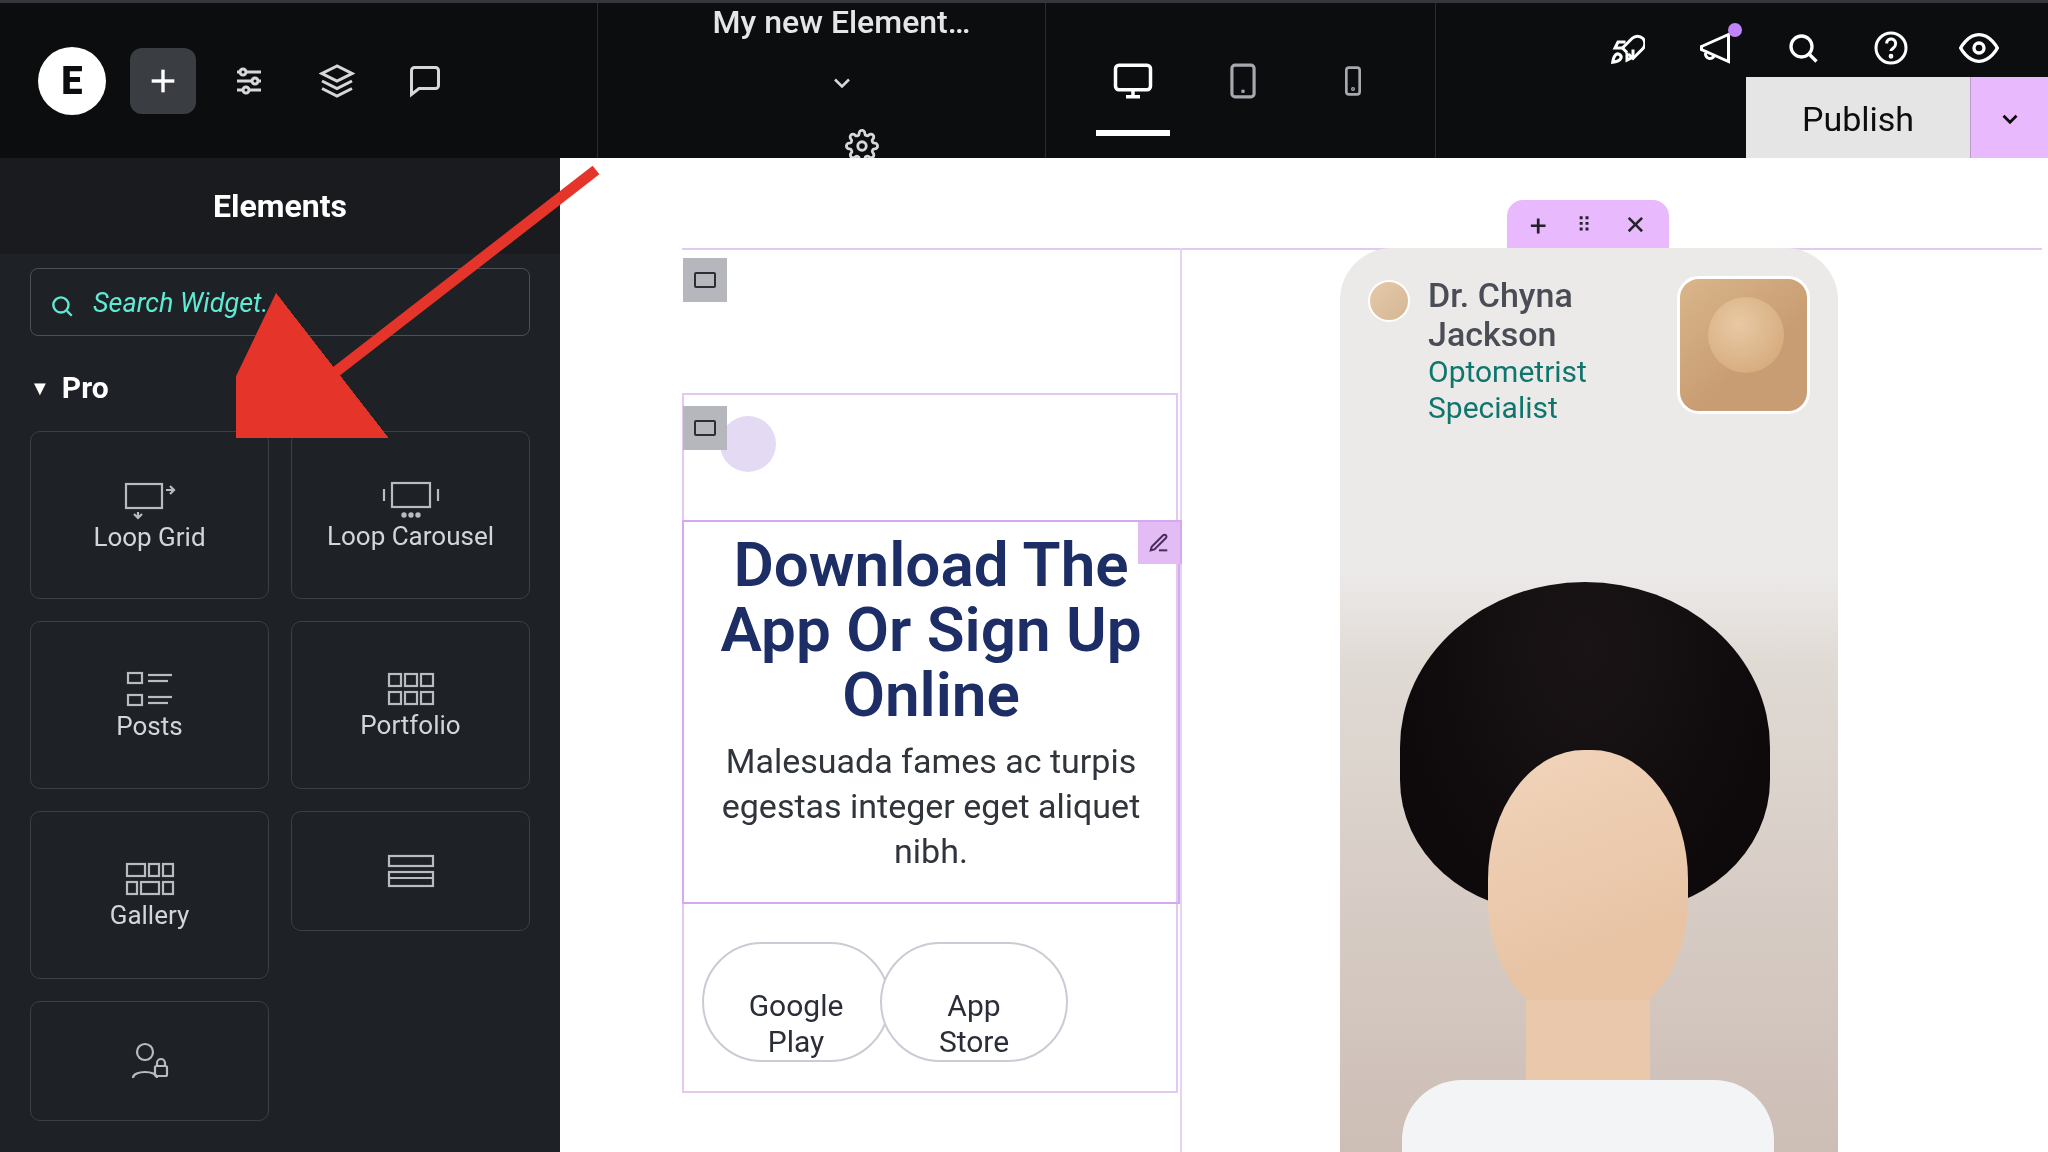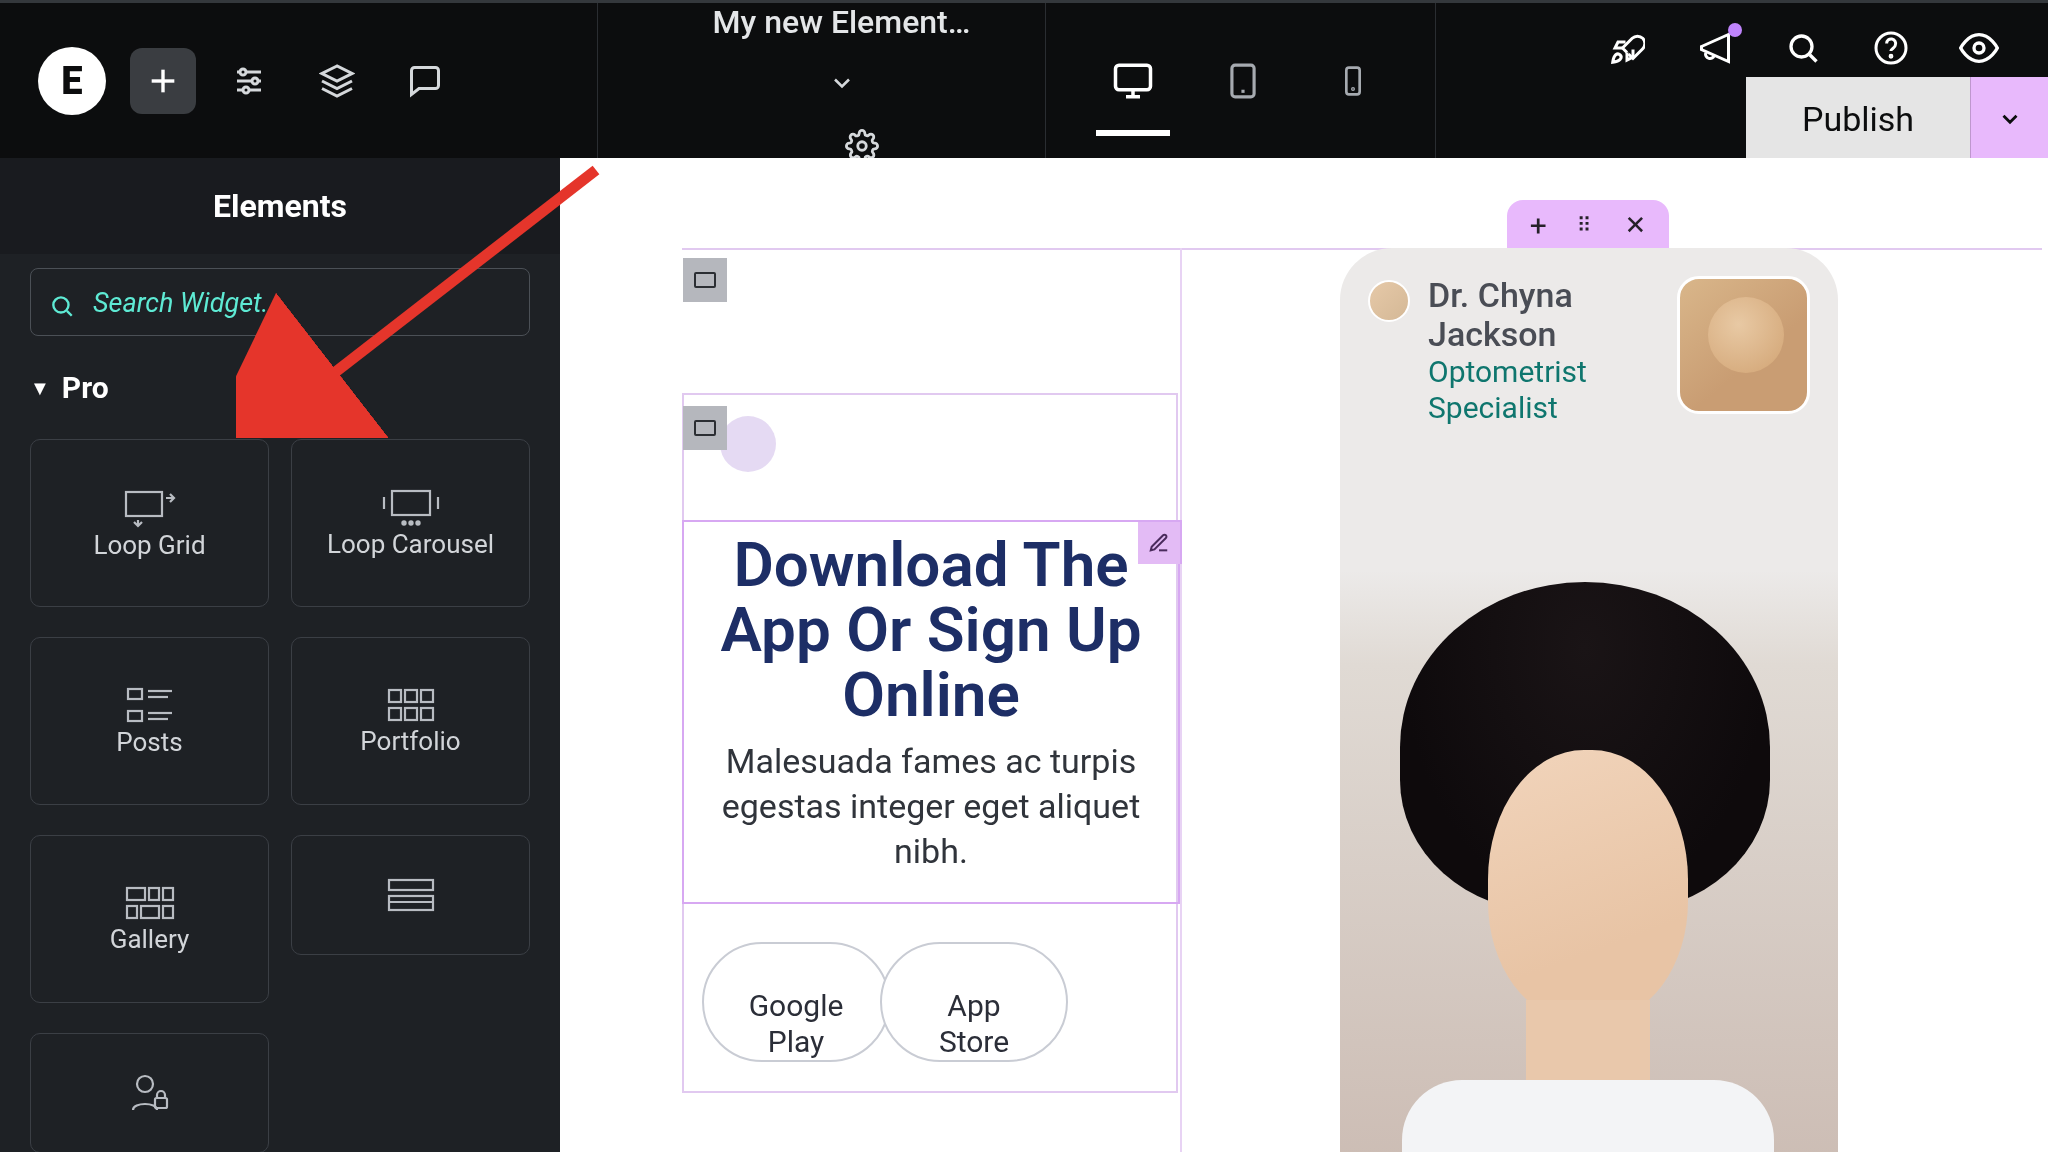--- a/index.html
+++ b/index.html
@@ -160,21 +160,20 @@
   display:grid; grid-template-columns: 1fr 1fr;
   gap: 22px;
   padding: 0 30px;
 }
 .widget {
   height: 168px;
   border: 1.5px solid #3b3f45;
   border-radius: 10px;
   display:flex; flex-direction:column; align-items:center; justify-content:center;
   color:#d2d5d9;
-  margin-top:8px;
 }
 .widget svg { color:#b8bcc2; }
 .widget-label { font-size:26px; }
 
 .collapse-handle {
   position:absolute;
   top: 522px;
   right:-29px;
   width:29px; height:96px;
   background:#0c0d0e;

